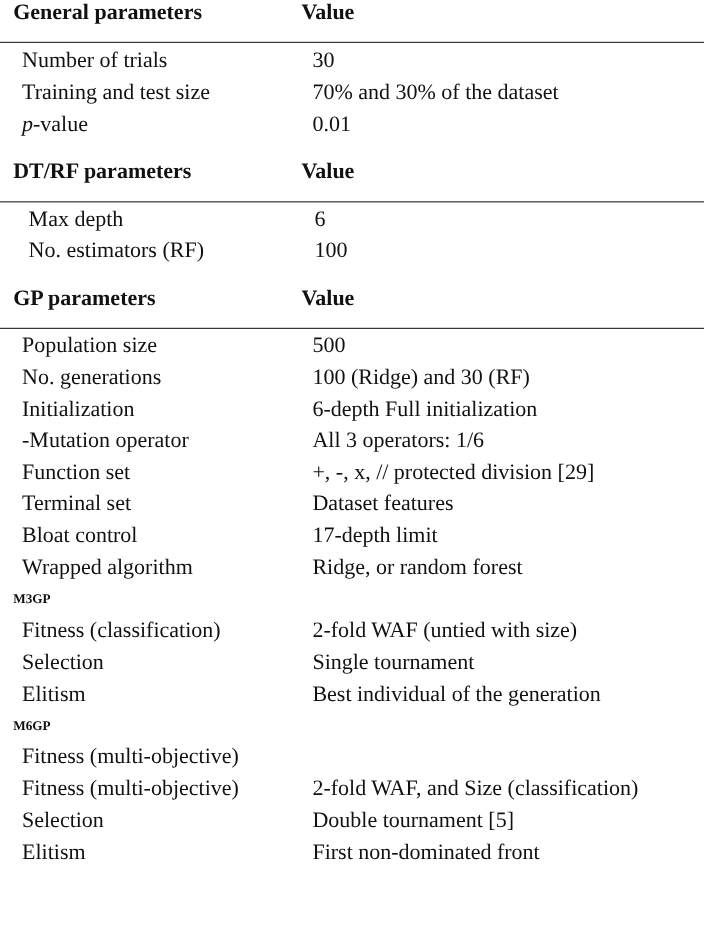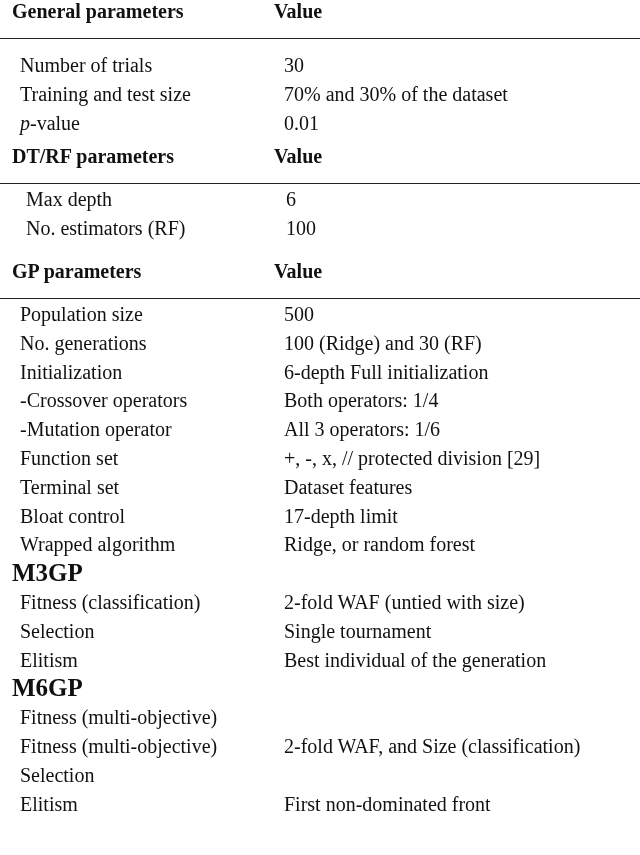--- a/index.html
+++ b/index.html
@@ -13,34 +13,34 @@
       position: relative; height: 37px;
       font-weight: bold; font-size: 20px;
     }
     .hdr .c1 { position: absolute; left: 12px; top: 0; }
     .hdr .c2 { position: absolute; left: 274px; top: 0; }
     .rule { height: 0; border-top: 1.3px solid #222; margin: 0; width: 640px; }
     .row { position: relative; height: 28.8px; font-size: 20px; line-height: 28px; }
     .row .c1 { position: absolute; left: 20px; top: 0; white-space: nowrap; }
     .row .c2 { position: absolute; left: 284px; top: 0; white-space: nowrap; }
     .row.indent2 .c1 { left: 26px; }
-    .sub { position: relative; height: 28.8px; font-size: 25px; line-height: 28px; font-weight: bold; }
+    .sub { position: relative; height: 28.8px; font-size: 12px; line-height: 28px; font-weight: bold; }
     .sub .c1 { position: absolute; left: 12px; top: 0; }
     i { font-style: italic; }
   </style>
 </head>
 <body>
 
 <div class="block" style="top:0px;">
   <div class="hdr">
     <span class="c1">General parameters</span>
     <span class="c2">Value</span>
   </div>
   <div class="rule" style="margin-top:1px;"></div>
-  <div class="row" style="margin-top:12px;">
+  <div class="row" style="margin-top:2px;">
     <span class="c1">Number of trials</span>
     <span class="c2">30</span>
   </div>
   <div class="row">
     <span class="c1">Training and test size</span>
     <span class="c2">70% and 30% of the dataset</span>
   </div>
   <div class="row">
     <span class="c1"><i>p</i><span>-value</span></span>
     <span class="c2">0.01</span>
@@ -74,24 +74,20 @@
     <span class="c1">Population size</span>
     <span class="c2">500</span>
   </div>
   <div class="row">
     <span class="c1">No. generations</span>
     <span class="c2">100 (Ridge) and 30 (RF)</span>
   </div>
   <div class="row">
     <span class="c1">Initialization</span>
     <span class="c2">6-depth Full initialization</span>
-  </div>
-  <div class="row">
-    <span class="c1">-Crossover operators</span>
-    <span class="c2">Both operators: 1/4</span>
   </div>
   <div class="row">
     <span class="c1">-Mutation operator</span>
     <span class="c2">All 3 operators: 1/6</span>
   </div>
   <div class="row">
     <span class="c1">Function set</span>
     <span class="c2">+, -, x, // protected division [29]</span>
   </div>
   <div class="row">
@@ -128,18 +124,19 @@
   </div>
   <div class="row">
     <span class="c1">Fitness (multi-objective)</span>
   </div>
   <div class="row">
     <span class="c1">Fitness (multi-objective)</span>
     <span class="c2">2-fold WAF, and Size (classification)</span>
   </div>
   <div class="row">
     <span class="c1">Selection</span>
+    <span class="c2">Double tournament [5]</span>
   </div>
   <div class="row">
     <span class="c1">Elitism</span>
     <span class="c2">First non-dominated front</span>
   </div>
 </div>
 
 </body></html>

